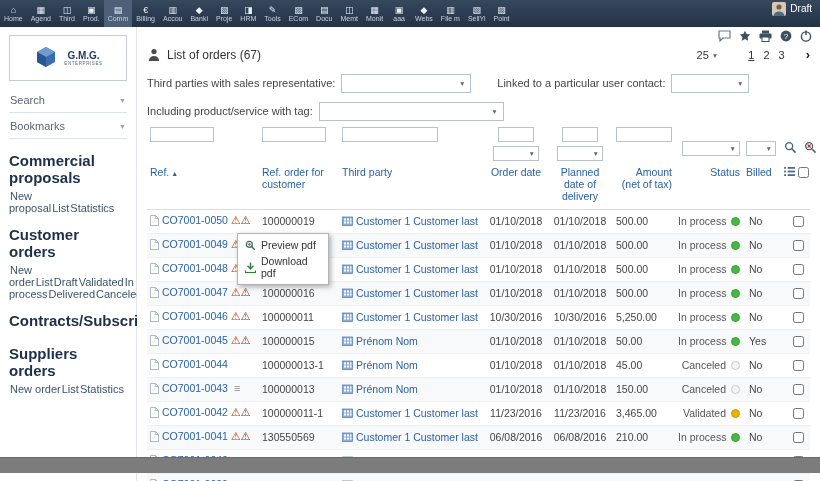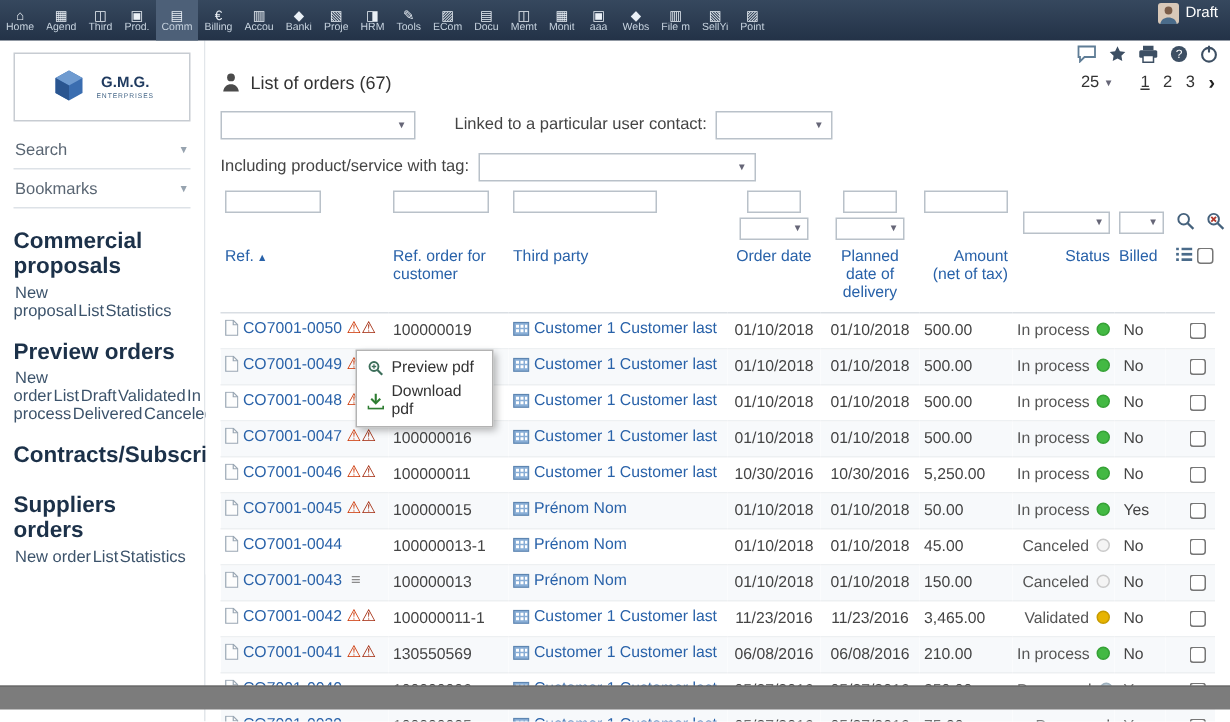--- a/index.html
+++ b/index.html
@@ -39,21 +39,21 @@
   .side-section{margin-top:13px;}
   .side-title{font-weight:bold;color:#1c3149;font-size:15px;padding-bottom:3px;}
   .side-item{padding:2.5px 0 2.5px 1px;color:#3c536b;cursor:pointer;font-size:11px;}
   .side-item.indent{}
 
   
   .main{position:absolute;top:27px;left:137px;width:683px;height:356px;padding:6px 10px 0;background:#fff;}
   .title-row{display:flex;align-items:center;margin-top:12px;height:20px;}
   .title-ico{margin-right:6px;display:inline-flex;}
   .page-title{font-size:12px;color:#333;}
-  .title-right{margin-left:auto;display:flex;}
+  .title-right{margin-left:auto;display:flex;gap:12px;}
   .pagesize{display:inline-flex;align-items:center;gap:3px;color:#333;cursor:pointer;margin-right:18px;}
   .caret{font-size:6.5px;color:#667;}
   .pages{display:inline-flex;gap:9px;margin-right:9px;}
   .page-num{color:#333;}
   .page-num.current{text-decoration:underline;}
   .page-next{color:#222;font-size:13px;font-weight:bold;line-height:12px;}
 
   .filter-line{display:flex;align-items:center;margin-top:8px;height:20px;color:#444;}
   .filter-line label{margin-right:6px;cursor:default;}
   .filter-line .ml{margin-left:26px;}
@@ -247,21 +247,21 @@
   <div class="side-row">
     <span>Bookmarks</span>
     <span class="side-caret">▼</span>
   </div>
   <div>
       <div class="side-section">
     <div class="side-title">Commercial proposals</div>
     <div><a class="side-item"><span>New proposal</span></a><a class="side-item"><span>List</span></a><a class="side-item"><span>Statistics</span></a></div>
   </div>
       <div class="side-section">
-    <div class="side-title">Preview orders</div>
+    <div class="side-title">Customer orders</div>
     <div><a class="side-item"><span>New order</span></a><a class="side-item"><span>List</span></a><a class="side-item indent"><span>Draft</span></a><a class="side-item indent"><span>Validated</span></a><a class="side-item indent"><span>In process</span></a><a class="side-item indent"><span>Delivered</span></a><a class="side-item indent"><span>Canceled</span></a><a class="side-item"><span>Statistics</span></a></div>
   </div>
       <div class="side-section">
     <div class="side-title">Contracts/Subscriptions</div>
     <div></div>
   </div>
       <div class="side-section">
     <div class="side-title">Suppliers orders</div>
     <div><a class="side-item"><span>New order</span></a><a class="side-item"><span>List</span></a><a class="side-item"><span>Statistics</span></a></div>
   </div>
@@ -286,20 +286,21 @@
       <span class="pages">
           <a class="page-num current">1</a>
           <a class="page-num">2</a>
           <a class="page-num">3</a>
         </span>
       <a class="page-next">›</a>
     </div>
   </div>
 
   <div class="filter-line">
+    <label>Third parties with sales representative:</label>
     <span class="sel w130">
         <span></span>
         <span class="caret">▼</span>
       </span>
     <label class="ml">Linked to a particular user contact:</label>
     <span class="sel w78">
         <span></span>
         <span class="caret">▼</span>
       </span>
   </div>

